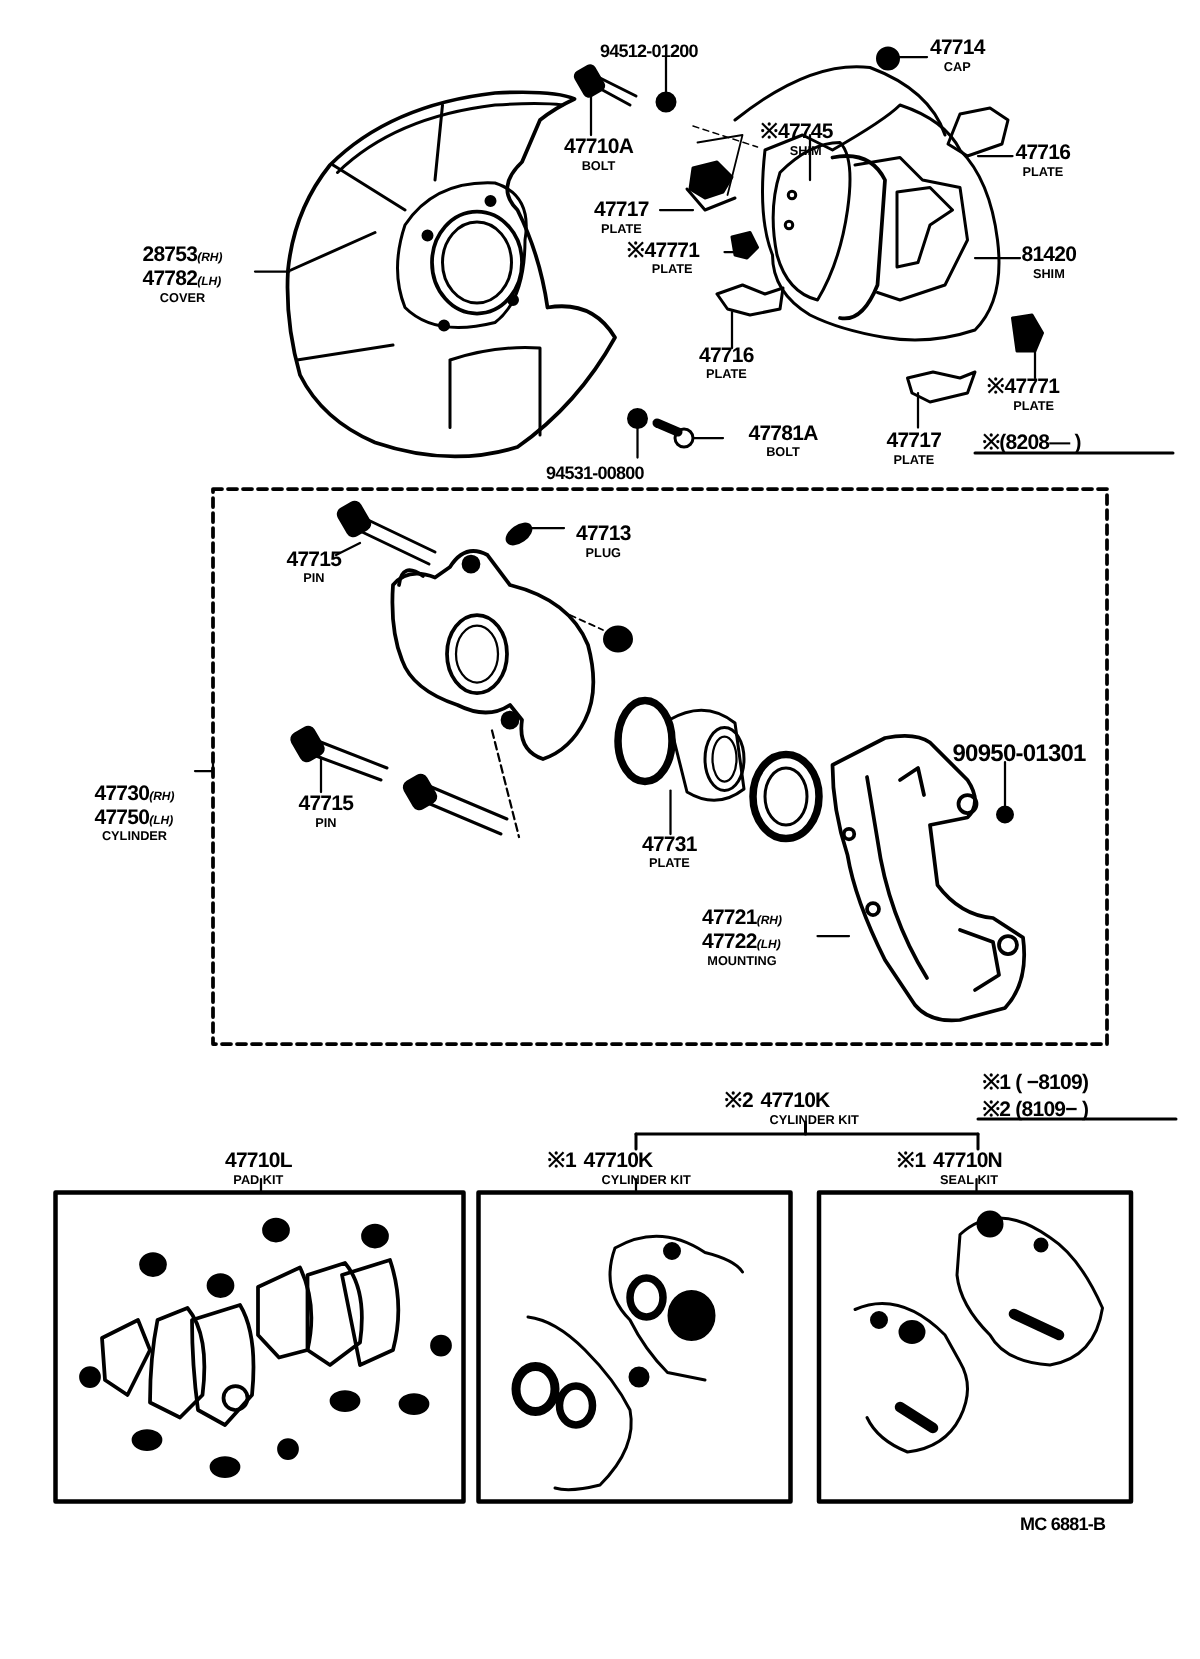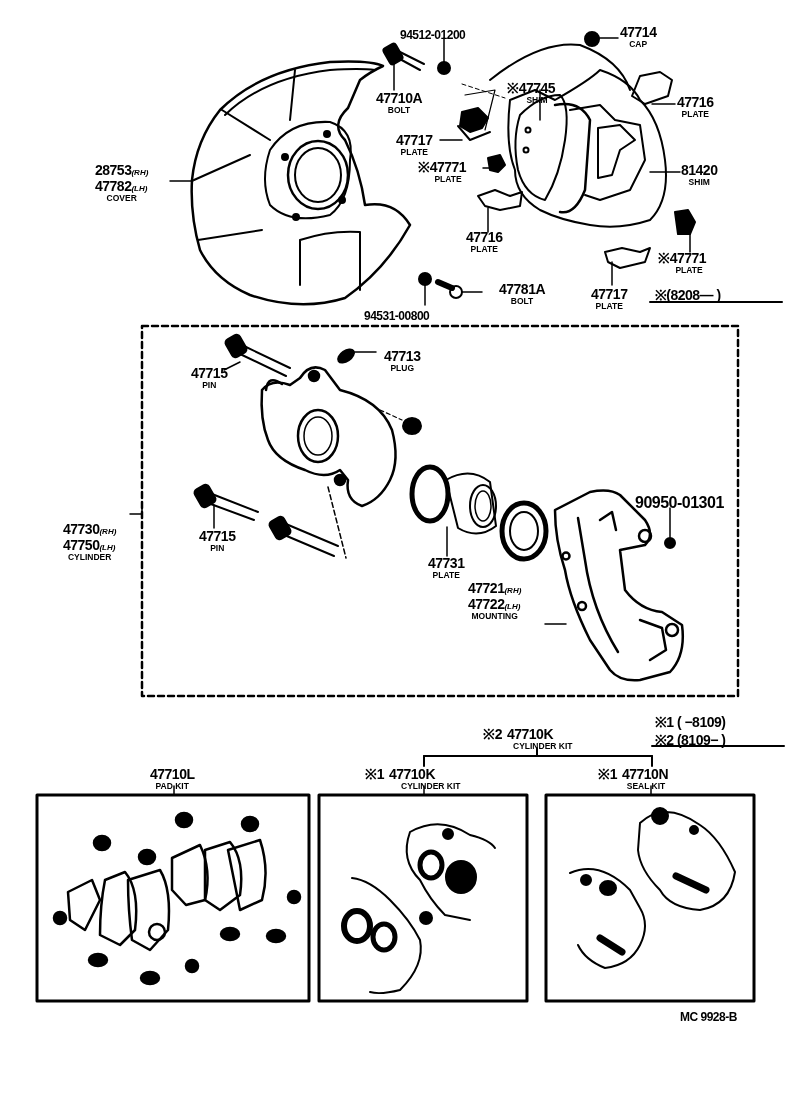--- a/index.html
+++ b/index.html
@@ -280,21 +280,21 @@
   <span class="num">47715</span>
   <span class="sub">PIN</span>
 </div>
 <div class="lbl" style="left:428px;top:555px;">
   <span class="num">47731</span>
   <span class="sub">PLATE</span>
 </div>
 <div class="lbl" style="left:635px;top:495px;">
   <span class="num" style="font-size:16px">90950-01301</span>
 </div>
-<div class="lbl" style="left:468px;top:580px;">
+<div class="lbl" style="left:468px;top:604px;">
   <span class="num">47721</span><span class="sfx">(RH)</span><br>
   <span class="num">47722</span><span class="sfx">(LH)</span>
   <span class="sub">MOUNTING</span>
 </div>
 
 <div class="lbl" style="left:483px;top:726px;">
   <span class="star">※2</span>
   <span class="num">47710K</span>
   <span class="sub" style="margin-left:30px">CYLINDER KIT</span>
 </div>
@@ -313,16 +313,16 @@
   <span class="num">47710K</span>
   <span class="sub" style="margin-left:36px">CYLINDER KIT</span>
 </div>
 <div class="lbl" style="left:598px;top:766px;">
   <span class="star">※1</span>
   <span class="num">47710N</span>
   <span class="sub" style="margin-left:26px">SEAL KIT</span>
 </div>
 
 <div class="lbl" style="left:680px;top:1008px;">
-  <span class="num" style="font-size:12px">MC 9928-B</span>
+  <span class="num" style="font-size:12px">MC 6881-B</span>
 </div>
 
 </div>
 
 </body></html>

